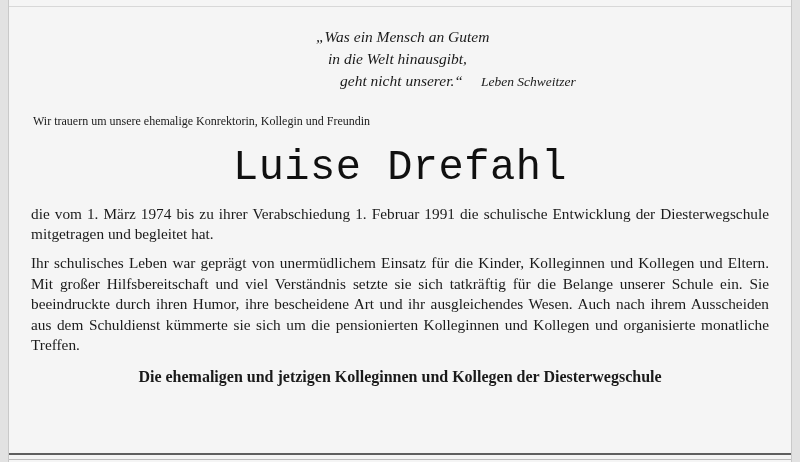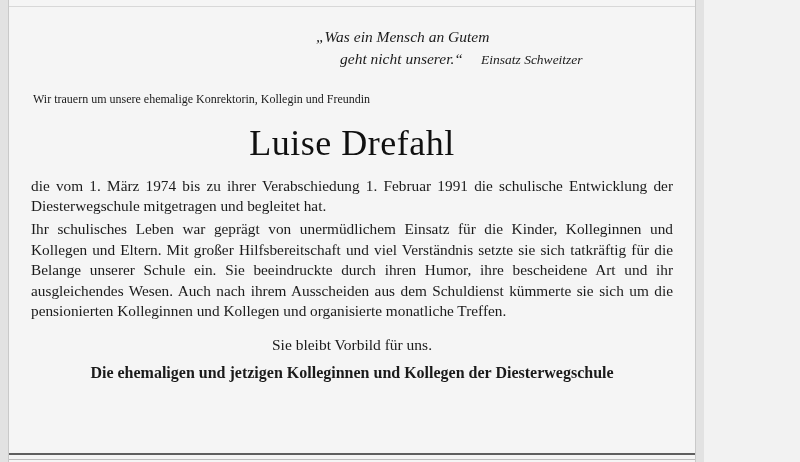--- a/index.html
+++ b/index.html
@@ -9,21 +9,21 @@
   body {
     width: 800px;
     height: 462px;
     background: #f2f2f2;
     font-family: "Liberation Serif", serif;
     color: #1a1a1a;
     overflow: hidden;
   }
   .page {
     position: relative;
-    width: 704px;
+    width: 800px;
     height: 462px;
     background: #f4f4f4;
     box-sizing: border-box;
   }
   
   .edge-left {
     position: absolute;
     left: 0; top: 0;
     width: 8px; height: 462px;
     background: #e2e2e2;
@@ -84,36 +84,36 @@
   }
 
   .intro {
     font-size: 12px;
     margin: 22px 0 0 2px;
     line-height: 1.3;
   }
 
   .name {
     text-align: center;
-    font-size: 36px;
+    font-size: 42px;
     letter-spacing: 0.5px;
     margin: 14px 0 12px 0;
-    font-family: Liberation Serif, serif;
+    font-family: Liberation Mono, monospace;
     font-weight: normal;
     color: #101010;
   }
 
   p.body {
     font-size: 15.3px;
     line-height: 1.35;
     margin: 0 0 12px 0;
     text-align: justify;
     text-justify: inter-word;
   }
-  p.body.first { margin-bottom: 2px; }
+  p.body.first { margin-bottom: 8px; }
 
   .closing {
     text-align: center;
     font-size: 15.5px;
     margin: 14px 0 10px 0;
   }
   .signature {
     text-align: center;
     font-size: 16px;
     font-weight: bold;
@@ -125,33 +125,33 @@
 
 <div class="page">
 
   <div class="edge-left"></div>
   <div class="edge-right"></div>
 
   <div class="notice">
 
     <div class="epigraph">
       <div class="line1">„Was ein Mensch an Gutem</div>
+      <div class="line2">in die Welt hinausgibt,</div>
       <div class="line3">
-        <span>geht nicht unserer.“</span><span class="author">Einsatz Schweitzer</span>
+        <span>geht nicht unserer.“</span><span class="author">Leben Schweitzer</span>
       </div>
     </div>
 
     <div class="intro">Wir trauern um unsere ehemalige Konrektorin, Kollegin und Freundin</div>
 
     <div class="name">Luise Drefahl</div>
 
     <p class="body first">die vom 1. März 1974 bis zu ihrer Verabschiedung 1. Februar 1991 die schulische Entwicklung der Diesterwegschule mitgetragen und begleitet hat.</p>
     <p class="body">Ihr schulisches Leben war geprägt von unermüdlichem Einsatz für die Kinder, Kolleginnen und Kollegen und Eltern. Mit großer Hilfsbereitschaft und viel Verständnis setzte sie sich tatkräftig für die Belange unserer Schule ein. Sie beeindruckte durch ihren Humor, ihre bescheidene Art und ihr ausgleichendes Wesen. Auch nach ihrem Ausscheiden aus dem Schuldienst kümmerte sie sich um die pensionierten Kolleginnen und Kollegen und organisierte  monatliche Treffen.</p>
 
-    <div class="closing">Sie bleibt Vorbild für uns.</div>
     <div class="signature">Die ehemaligen und jetzigen Kolleginnen und Kollegen der Diesterwegschule</div>
 
   </div>
 
   <div class="top-rule"></div>
   <div class="bottom-rule"></div>
   <div class="bottom-rule2"></div>
 
 </div>
 

